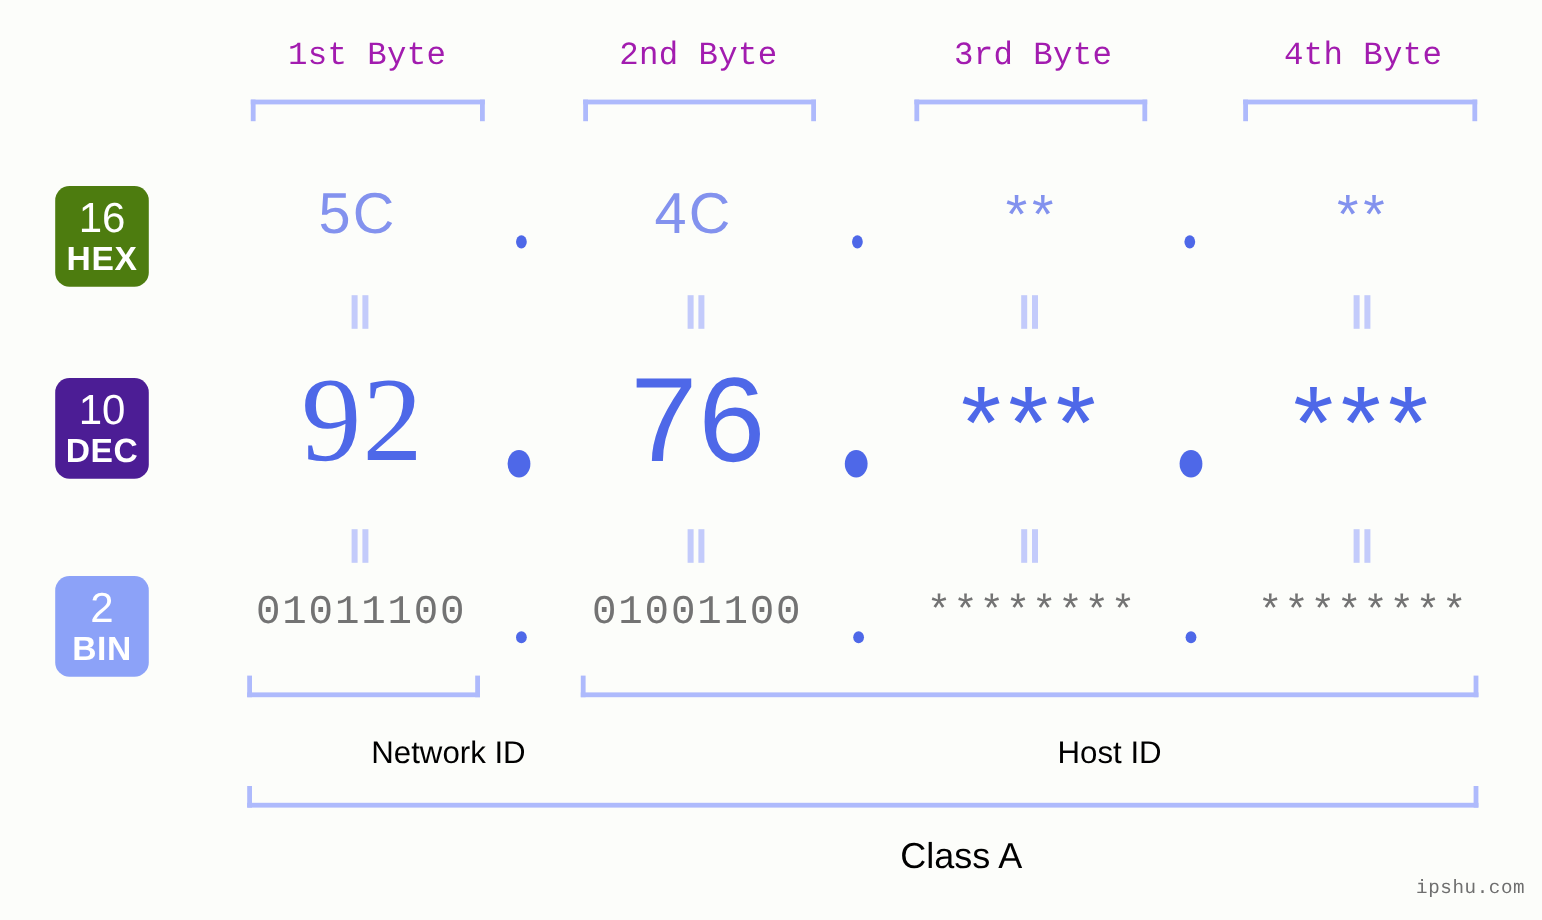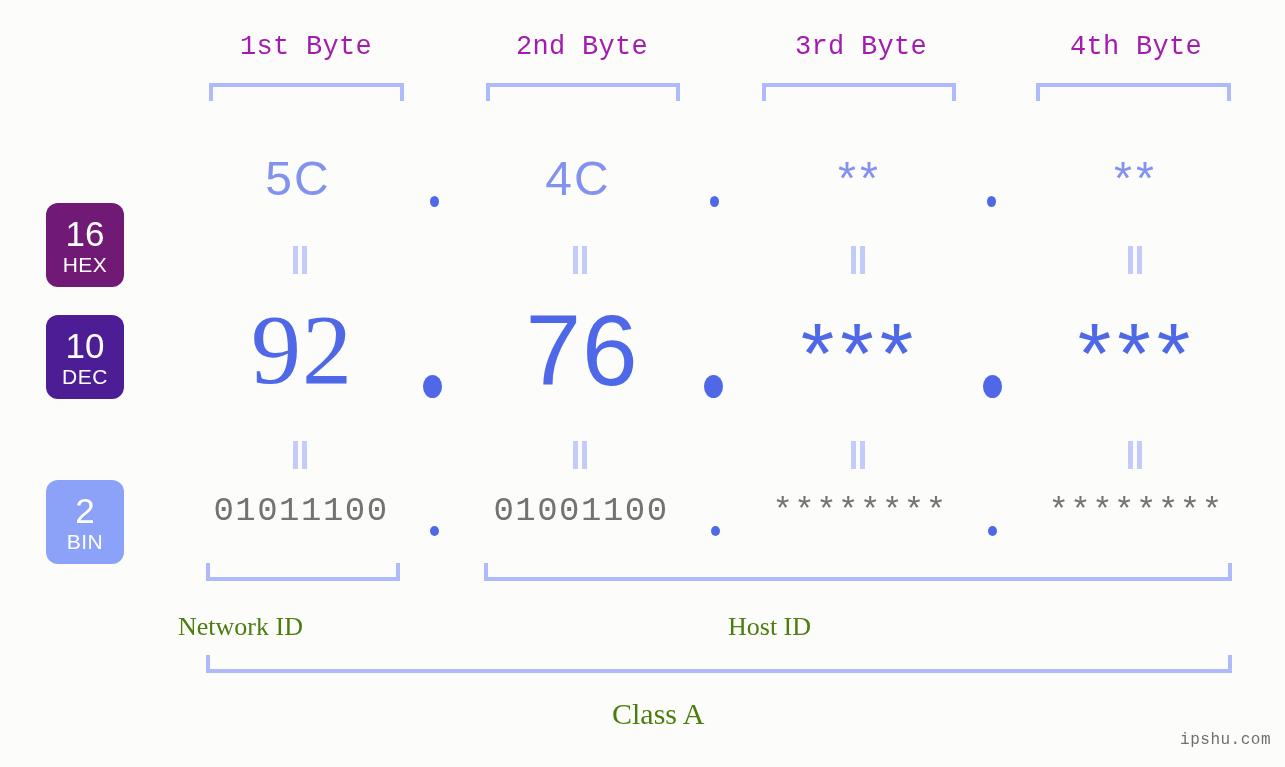--- a/index.html
+++ b/index.html
@@ -66,26 +66,26 @@
     align-items: center;
     justify-content: center;
     line-height: 1;
   }
   .badge .num {
     font-size: 35px;
     font-weight: 400;
     letter-spacing: 0px;
   }
   .badge .name {
-    font-size: 21px;
-    font-weight: 400;
+    font-size: 28px;
+    font-weight: 700;
     margin-top: 3px;
     letter-spacing: 0.5px;
   }
-  .badge-hex { top: 155px; background: #701a75; margin-top: 48px; }
+  .badge-hex { top: 155px; background: #4d7c0f; }
   .badge-dec { top: 315px; background: #4c1d95; }
   .badge-bin { top: 480px; background: #8ca2f8; }
 
   
   .cell {
     position: absolute;
     text-align: center;
     white-space: nowrap;
     line-height: 1;
   }
@@ -153,24 +153,24 @@
     display: block;
   }
   .eqmark i:first-child { left: 0px; }
   .eqmark i:last-child  { left: 9px; }
   .eq-upper { top: 246px; }
   .eq-lower { top: 441px; }
 
   
   .caption {
     position: absolute;
-    text-align: left;
-    font-family: Liberation Serif, serif;
+    text-align: right;
+    font-family: Liberation Sans, sans-serif;
     font-size: 26px;
-    color: #4d7c0f;
+    color: #000000;
     white-space: nowrap;
   }
 
   .watermark {
     position: absolute;
     right: 14px;
     bottom: 18px;
     font-family: "Liberation Mono", monospace;
     font-size: 16px;
     color: #6f6f6f;

